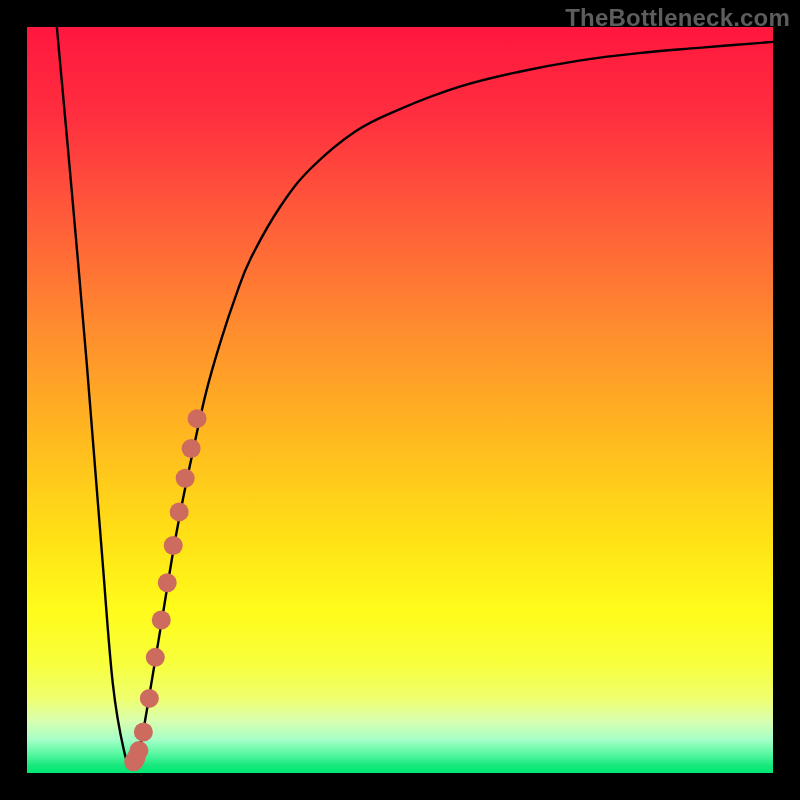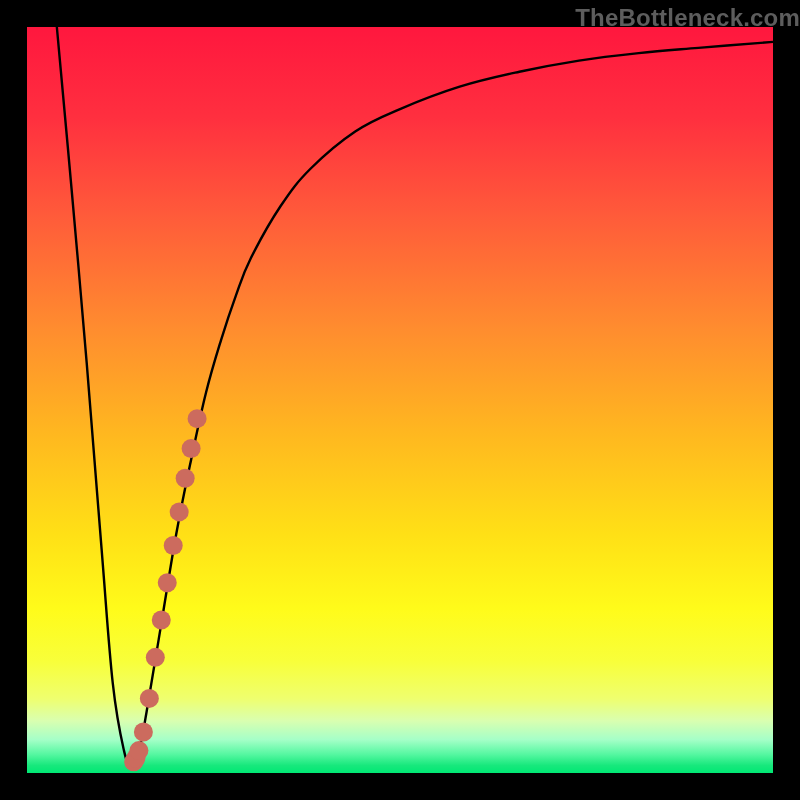--- a/index.html
+++ b/index.html
@@ -21,21 +21,21 @@
     position: absolute;
     left: 27px;
     top: 27px;
     width: 746px;
     height: 746px;
     
   }
   .watermark {
     position: absolute;
     top: 4px;
-    right: 0;
+    right: 10px;
     font-size: 24px;
     font-weight: 600;
     color: #5d5d5d;
     letter-spacing: 0.2px;
   }
   svg.curve {
     position: absolute;
     left: 0;
     top: 0;
     width: 746px;

